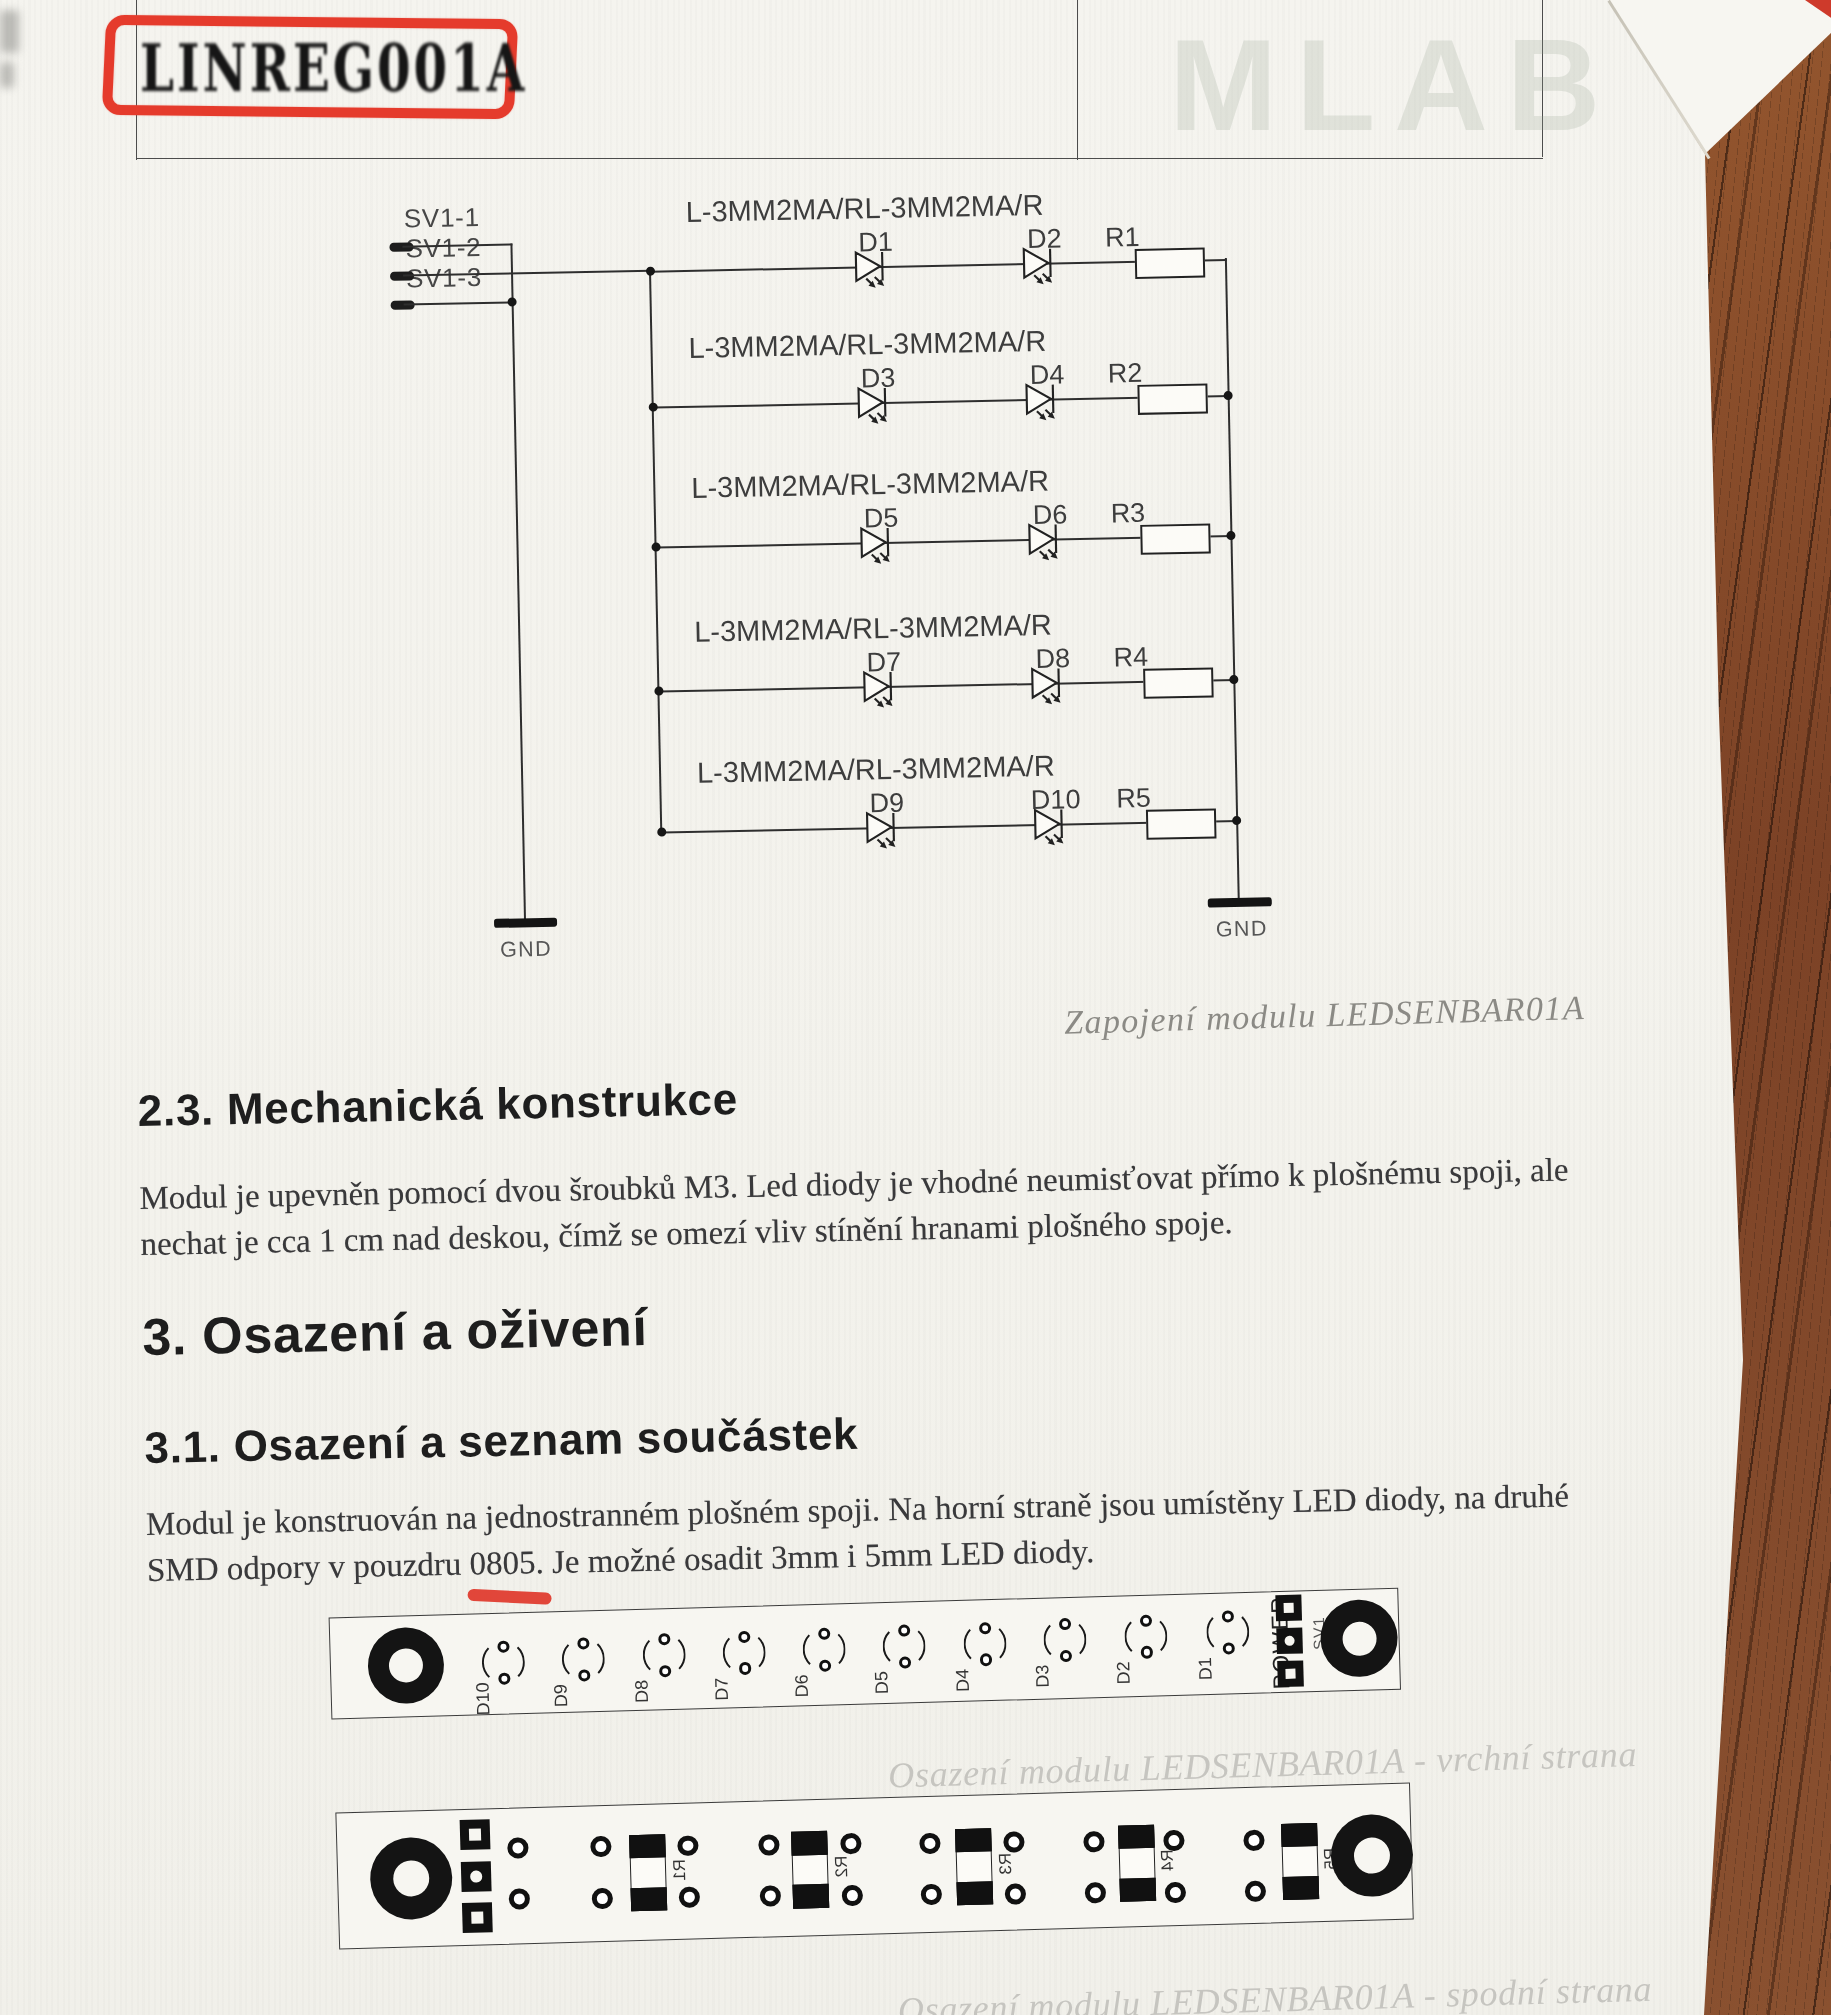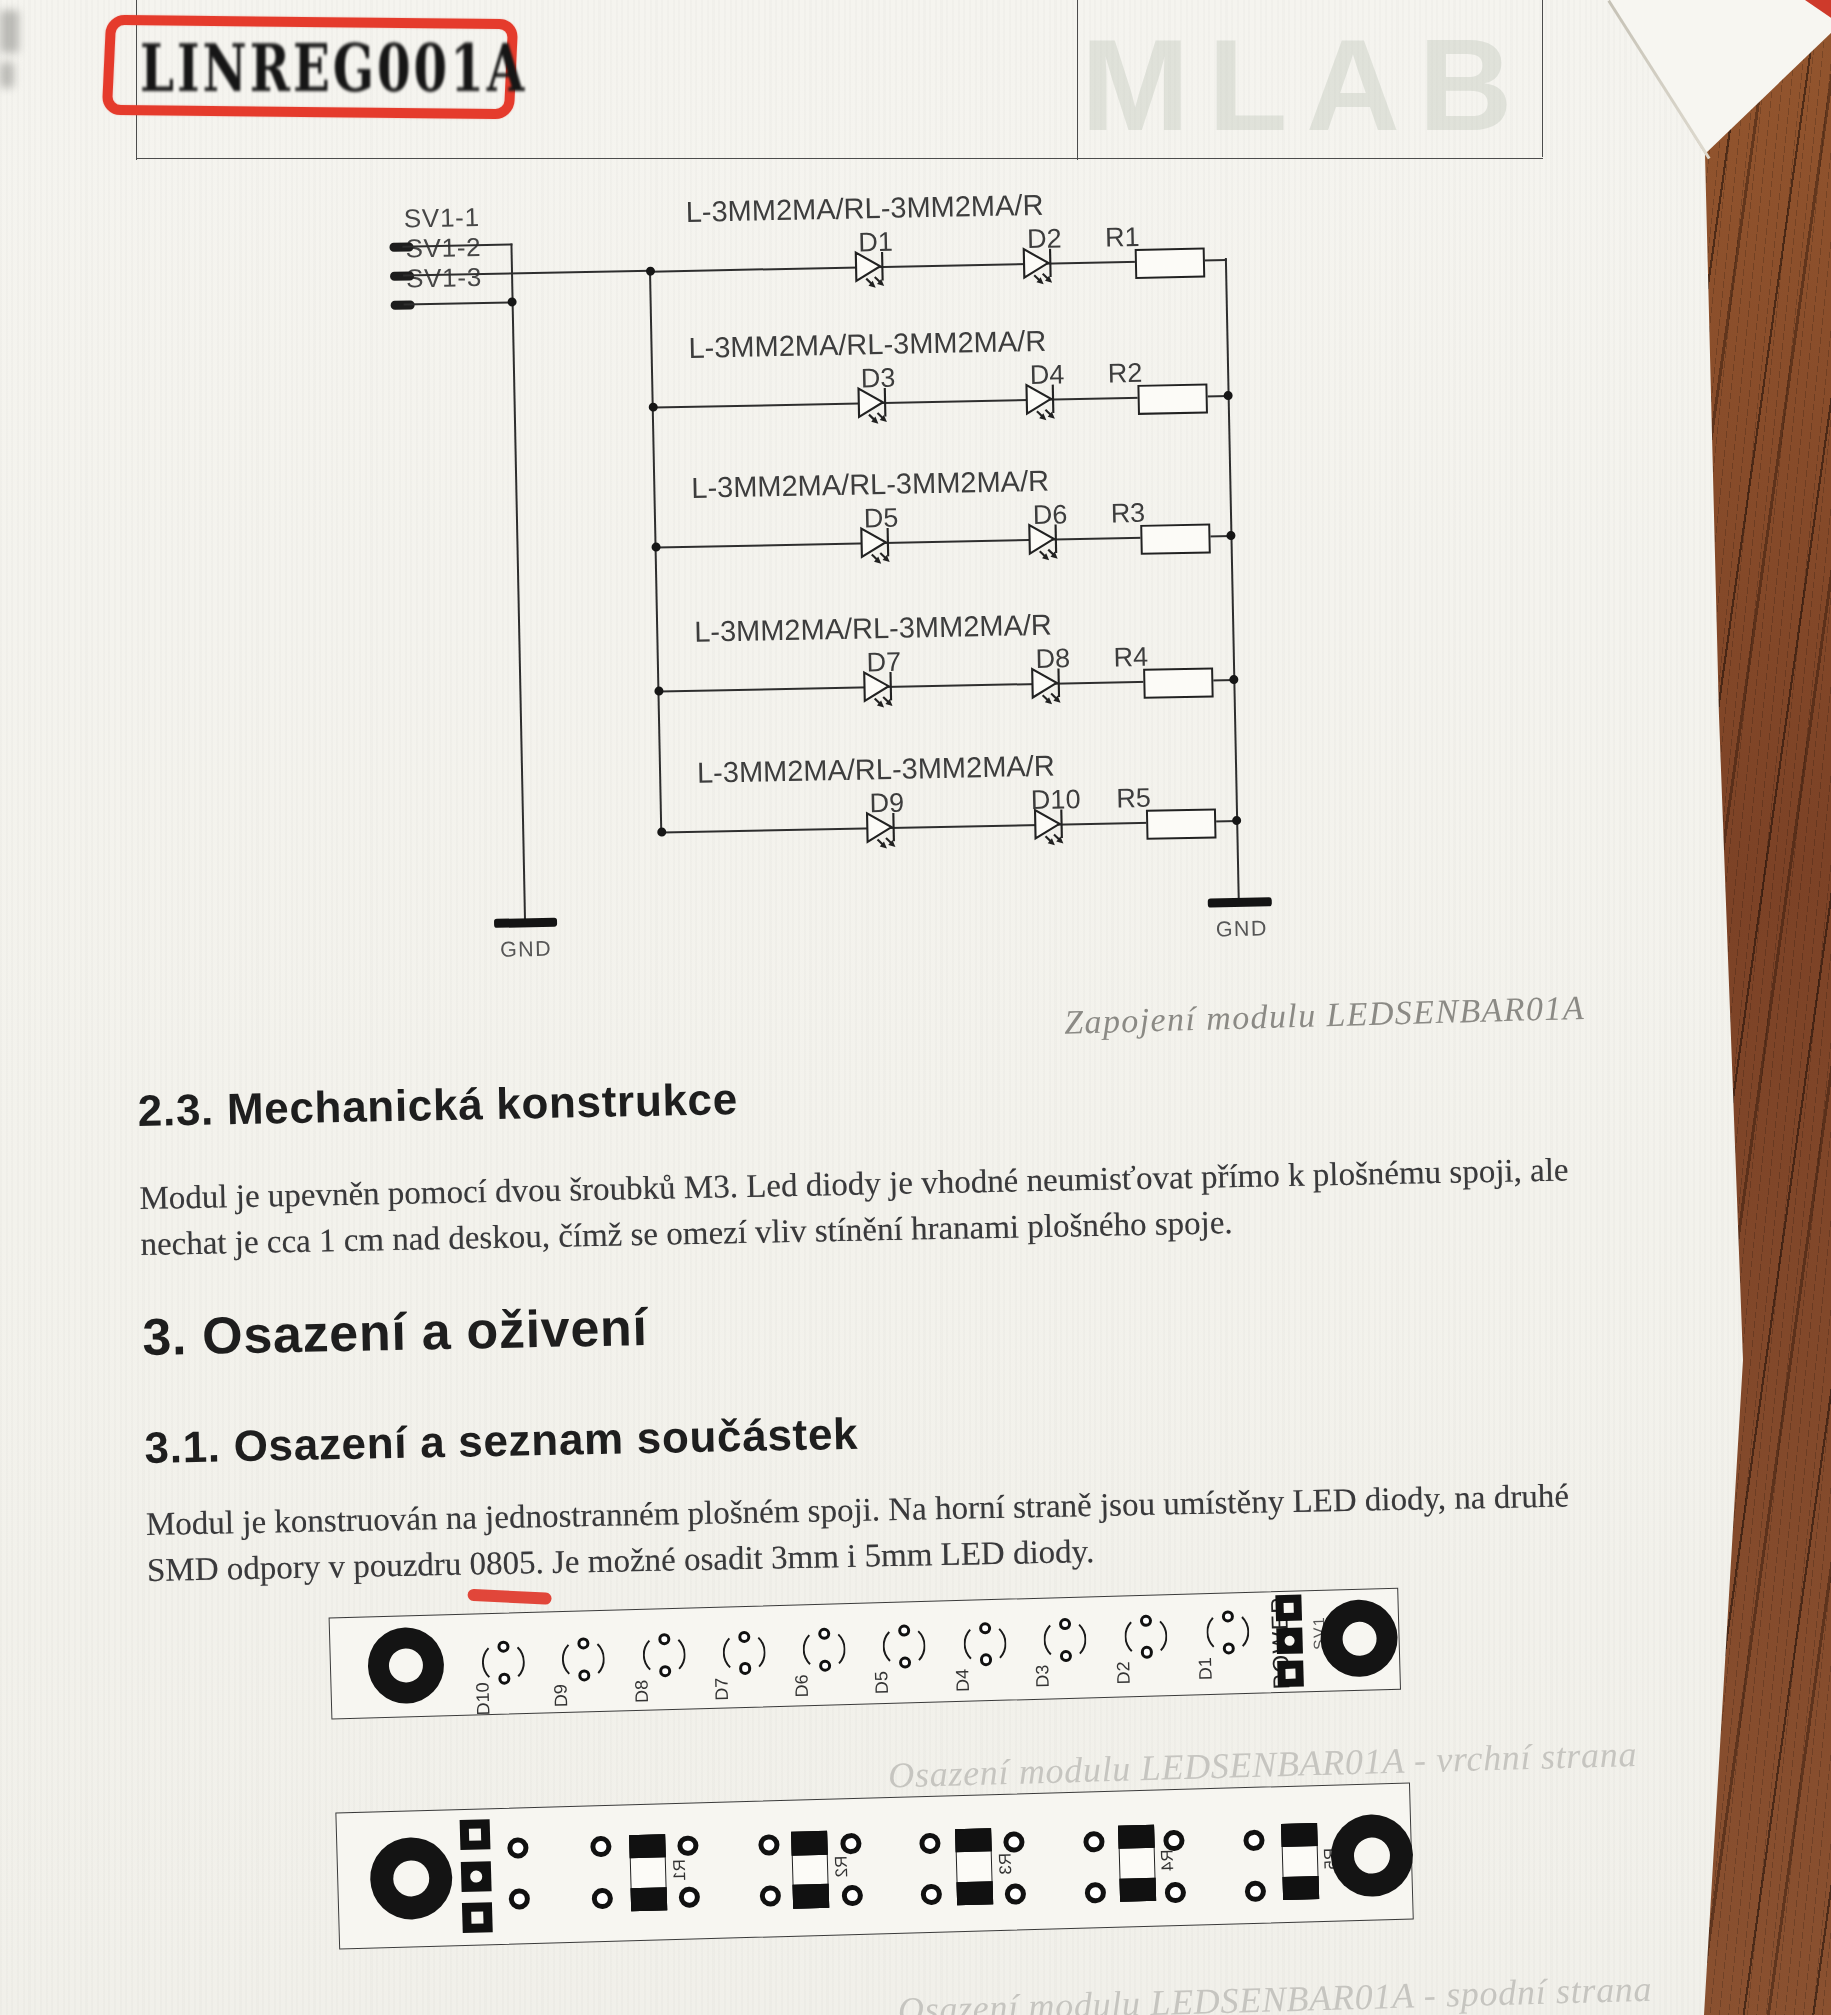--- a/index.html
+++ b/index.html
@@ -36,21 +36,21 @@
   }
   .red-sliver{
     left:0;top:0;width:1832px;height:29px;background:#ce3a2b;
     clip-path:polygon(1805px 0,1832px 0,1832px 18.6px);
   }
   .smudge{background:#8d8d89;filter:blur(4.3px);opacity:.55;border-radius:4.3px}
 
   
   .hline,.vline{background:#4c4c4c}
   .watermark{
-    left:1081px;top:10px;width:429px;font-size:130px;font-weight:bold;
+    left:1169px;top:10px;width:429px;font-size:130px;font-weight:bold;
     letter-spacing:18.6px;color:rgba(150,165,145,.22);
   }
   .stamp-box{
     left:104px;top:17px;width:392px;height:80px;
     border:10.7px solid #e53b2c;border-radius:18.6px;
     transform:rotate(.6deg) skewX(-2deg);
     box-shadow:0 0 1.4px rgba(229,59,44,.5), inset 0 0 1.4px rgba(229,59,44,.5);
   }
   .stamp-text{
     left:140px;top:29px;font-family:"DejaVu Serif",serif;font-weight:bold;

